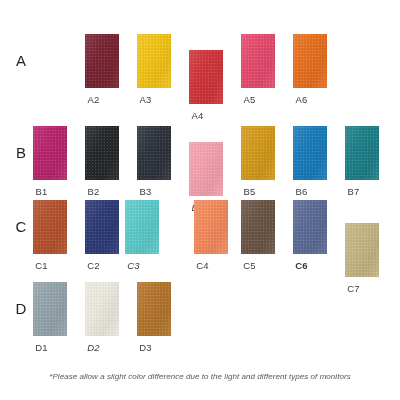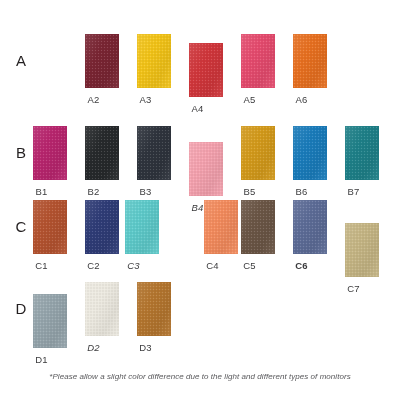--- a/index.html
+++ b/index.html
@@ -99,21 +99,21 @@
         </div>
         <div class="swatch-label">A2</div>
       </div>
       <div class="swatch-cell" style="left: 137px; top: 0px;">
         <div class="swatch" style="background: rgb(242, 195, 24);">
           <span class="grain"></span>
           <span class="sheen"></span>
         </div>
         <div class="swatch-label">A3</div>
       </div>
-      <div class="swatch-cell" style="left: 189px; top: 9px;">
+      <div class="swatch-cell" style="left: 189px; top: 16px;">
         <div class="swatch" style="background: rgb(208, 54, 59);">
           <span class="grain"></span>
           <span class="sheen"></span>
         </div>
         <div class="swatch-label">A4</div>
       </div>
       <div class="swatch-cell" style="left: 241px; top: 0px;">
         <div class="swatch" style="background: rgb(229, 75, 110);">
           <span class="grain"></span>
           <span class="sheen"></span>
@@ -196,21 +196,21 @@
         </div>
         <div class="swatch-label">C2</div>
       </div>
       <div class="swatch-cell" style="left: 125px; top: 0px; font-style: italic;">
         <div class="swatch" style="background: rgb(94, 202, 202);">
           <span class="grain"></span>
           <span class="sheen"></span>
         </div>
         <div class="swatch-label">C3</div>
       </div>
-      <div class="swatch-cell" style="left: 204px; top: 0px;">
+      <div class="swatch-cell" style="left: 194px; top: 0px;">
         <div class="swatch" style="background: rgb(243, 139, 93);">
           <span class="grain"></span>
           <span class="sheen"></span>
         </div>
         <div class="swatch-label">C4</div>
       </div>
       <div class="swatch-cell" style="left: 241px; top: 0px;">
         <div class="swatch" style="background: rgb(107, 86, 70);">
           <span class="grain"></span>
           <span class="sheen"></span>
@@ -227,21 +227,21 @@
       <div class="swatch-cell" style="left: 345px; top: 0px; margin-top: 23px;">
         <div class="swatch" style="background: rgb(197, 181, 132);">
           <span class="grain"></span>
           <span class="sheen"></span>
         </div>
         <div class="swatch-label">C7</div>
       </div>
     </div>
     <div class="row" style="top: 282px;">
       <div class="row-label" style="top: 18px;">D</div>
-      <div class="swatch-cell" style="left: 33px; top: 12px;">
+      <div class="swatch-cell" style="left: 33px; top: 0px;">
         <div class="swatch" style="background: rgb(149, 165, 172);">
           <span class="grain"></span>
           <span class="sheen"></span>
         </div>
         <div class="swatch-label">D1</div>
       </div>
       <div class="swatch-cell" style="left: 85px; top: 0px; font-style: italic;">
         <div class="swatch" style="background: rgb(236, 233, 224);">
           <span class="grain"></span>
           <span class="sheen"></span>

